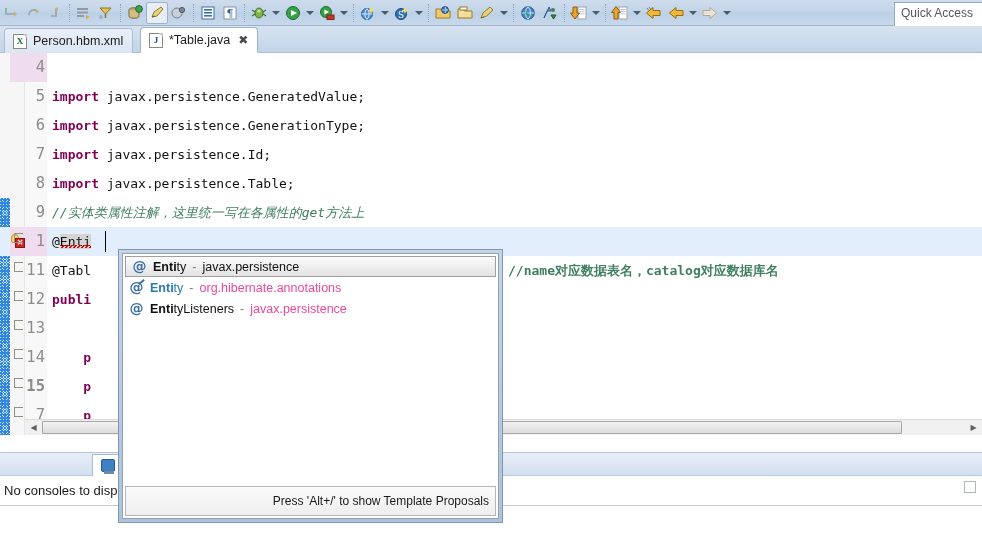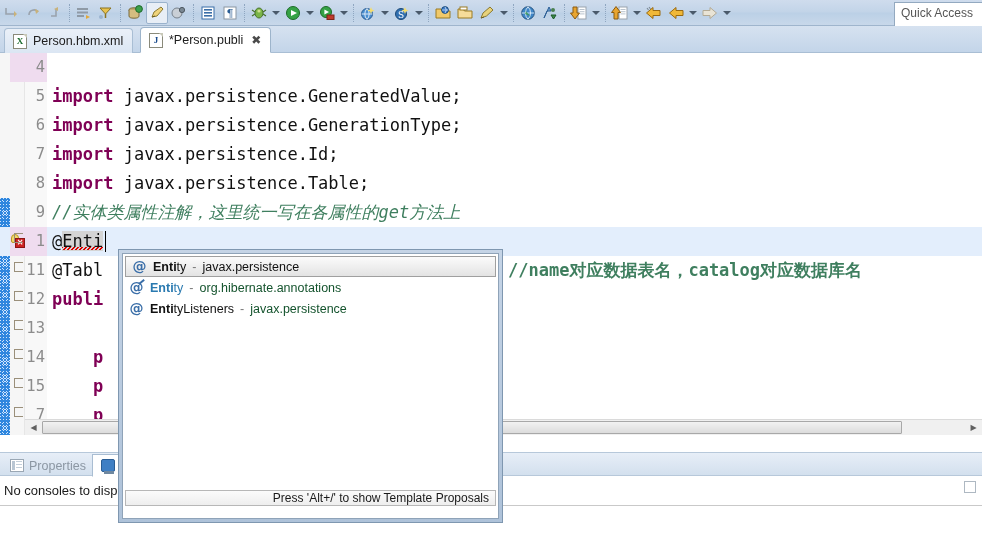--- a/index.html
+++ b/index.html
@@ -129,21 +129,21 @@
   .rowhl { position: absolute; left: 0; width: 982px; height: 29px; background: #e3eefc; }
   .rowhl-num { position:absolute; left:10px; width:37px; height:29px; background:#efdcef; }
   .lnum {
     position: absolute; width: 40px; text-align: right;
     font-family: "DejaVu Sans Mono", monospace;
     font-size: 15.5px; color: #8c8c8c; line-height: 29px;
   }
   .ln {
     position: absolute; left: 52px;
     font-family: "DejaVu Sans Mono", monospace;
-    font-size: 17px; line-height: 29px;
+    font-size: 13px; line-height: 29px;
     white-space: pre; color: #111;
   }
   .kw { color: #7f0055; font-weight: bold; }
   .cmt { color: #3f7f5f; }
   .sel-tok { background: #d4d4d4; position: relative; }
   .sel-tok::after {
     content:""; position:absolute; left:0; right:0; bottom:1px; height:3px;
     background-image: repeating-linear-gradient(135deg,#d00 0 1.4px,transparent 1.4px 2.8px);
   }
   .caret {
@@ -275,23 +275,23 @@
   }
   .at-ico.over::after {
     content:""; position:absolute; right:-1px; top:1px; width:7px; height:2px;
     background:#3a6ea8; transform:rotate(-40deg);
   }
   .p-name { color:#111; }
   .p-name.blue { color:#2a7ab0; }
   .p-name b { font-weight:bold; }
   .p-dash { color:#777; }
   .p-pkg { color:#111; }
-  .p-pkg.dim { color:#14532d;text-align:center; }
+  .p-pkg.dim { color:#ec4899;text-align:center; }
   .popup-footer {
-    position:absolute; left:2px; right:2px; bottom:12px; height:16px;
+    position:absolute; left:2px; right:2px; bottom:2px; height:30px;
     background: linear-gradient(to bottom,#fbfbfb,#eeeeee);
     border:1px solid #b7b7b7;
     font-size:12px; color:#1a1a1a;
     display:flex; align-items:center; justify-content:flex-end;
     padding-right:6px; white-space:nowrap;
   }
 </style>
 </head>
 <body>
 
@@ -549,21 +549,21 @@
     <div class="qa">Quick Access</div>
   </div>
 
   <div class="tabbar">
     <div class="tab inactive">
       <span class="tab-ico xml">X</span>
       <span>Person.hbm.xml</span>
     </div>
     <div class="tab active">
       <span class="tab-ico java">J</span>
-      <span>*Person.publi</span>
+      <span>*Table.java</span>
       <span class="tab-close">✖</span>
     </div>
   </div>
 
   <div class="editor">
 
     <div class="chg-gutter"></div>
     <div class="chg-mark" style="top:145px;height:237px;"></div>
 
     <div class="ann-col"></div>
@@ -591,21 +591,21 @@
         <div class="caret" style="top: 178px; left: 105px;"></div>
         <div class="lnum" style="top: 203px; left: 5px;">11</div>
         <div class="ln" style="top: 203px;"><span>@Tabl</span></div>
         <div class="ln cmt" style="top: 203px; left: 508px; font-weight: bold;">//name对应数据表名，catalog对应数据库名</div>
         <div class="lnum" style="top: 232px; left: 5px;">12</div>
         <div class="ln" style="top: 232px;"><span class="kw">publi</span></div>
         <div class="lnum" style="top: 261px; left: 5px;">13</div>
         <div class="ln" style="top: 261px;"></div>
         <div class="lnum" style="top: 290px; left: 5px;">14</div>
         <div class="ln" style="top: 290px;"><span class="kw">    p</span></div>
-        <div class="lnum" style="top: 319px; left: 5px;">15</div>
+        <div class="lnum" style="top: 319px; left: 5px; font-weight: bold;">15</div>
         <div class="ln" style="top: 319px;"><span class="kw">    p</span></div>
         <div class="lnum" style="top: 348px; left: 5px;">7</div>
         <div class="ln" style="top: 348px;"><span class="kw">    p</span></div>
         <div class="lnum" style="top: 377px; left: 5px;">17</div>
         <div class="ln" style="top: 377px;"><span class="kw">    p</span></div>
       </div>
 
     <div class="err-ico" style="top:181px;">
       <span class="bulb"></span>
       <span class="xsq">×</span>
@@ -623,24 +623,20 @@
       <div class="hs-left">◀</div>
       <div class="hs-track">
         <div class="hs-thumb"></div>
       </div>
       <div class="hs-right">▶</div>
     </div>
   </div>
 
   <div class="bottom">
     <div class="bot-tabbar">
-      <div class="bot-tab inactive">
-        <span class="ico-props"></span>
-        <span>Properties</span>
-      </div>
       <div class="bot-tab active">
         <span class="ico-console"></span>
         <span>C</span>
       </div>
     </div>
     <div class="bot-body">
       <span class="bot-msg">No consoles to disp</span>
       <div class="bot-rule"></div>
       <div class="bot-right-ico"></div>
     </div>

